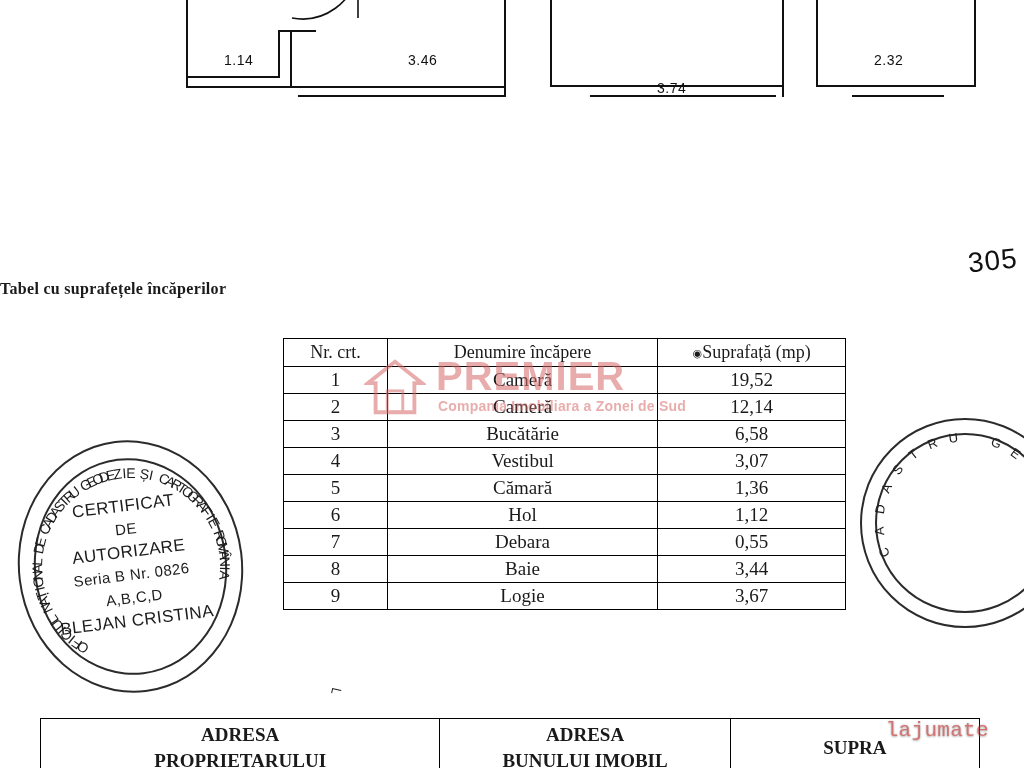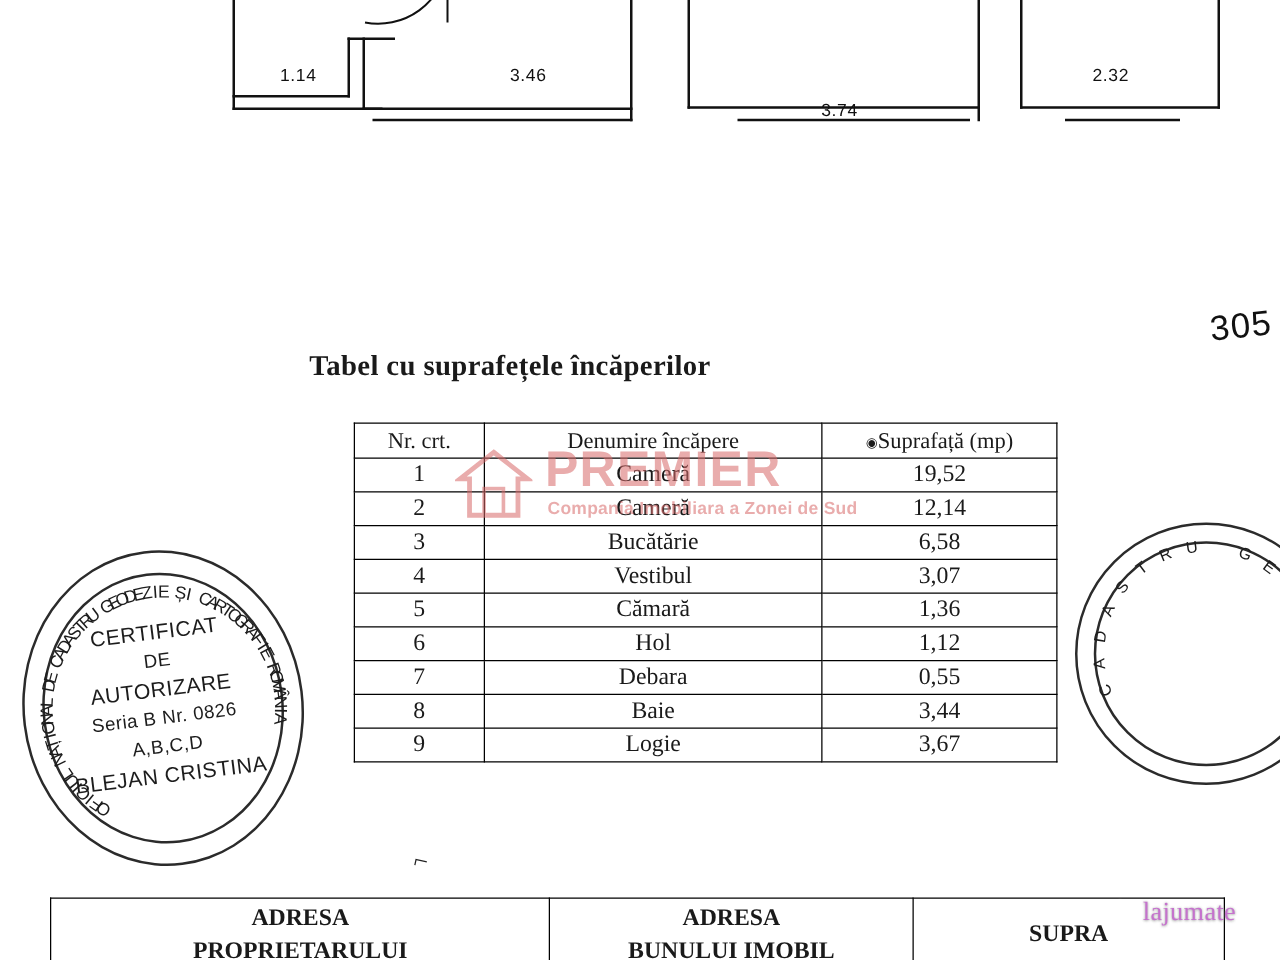--- a/index.html
+++ b/index.html
@@ -34,24 +34,23 @@
     color: #111;
     letter-spacing: 0.5px;
   }
 
   
   #table-title {
     position: absolute;
     left: 0;
     top: 280px;
     width: 816px;
-    text-align: center;
     font-family: "Liberation Serif", serif;
     font-weight: bold;
-    font-size: 23px;
+    font-size: 16px;
     letter-spacing: 0.3px;
   }
 
   #rooms-table-wrap {
     position: absolute;
     left: 283px;
     top: 338px;
     width: 563px;
   }
   table.rooms {
@@ -207,23 +206,23 @@
     position: absolute;
     right: 14px;
     bottom: 26px;
     display: flex;
     align-items: center;
     gap: 7px;
     opacity: 0.62;
     pointer-events: none;
   }
   #wm-lajumate .lj-text {
-    font-family: Liberation Serif, serif;
+    font-family: Liberation Mono, monospace;
     font-size: 21px;
-    color: #a21caf;
+    color: #b91c1c;
     text-shadow: 0 0 2px #9a9a9a, 0 1px 2px #888;
     letter-spacing: 0.3px;
   }
   #wm-lajumate .lj-ro {
     font-size: 13px;
     color: #ffffff;
   }
 
   #handwriting {
     position: absolute;

